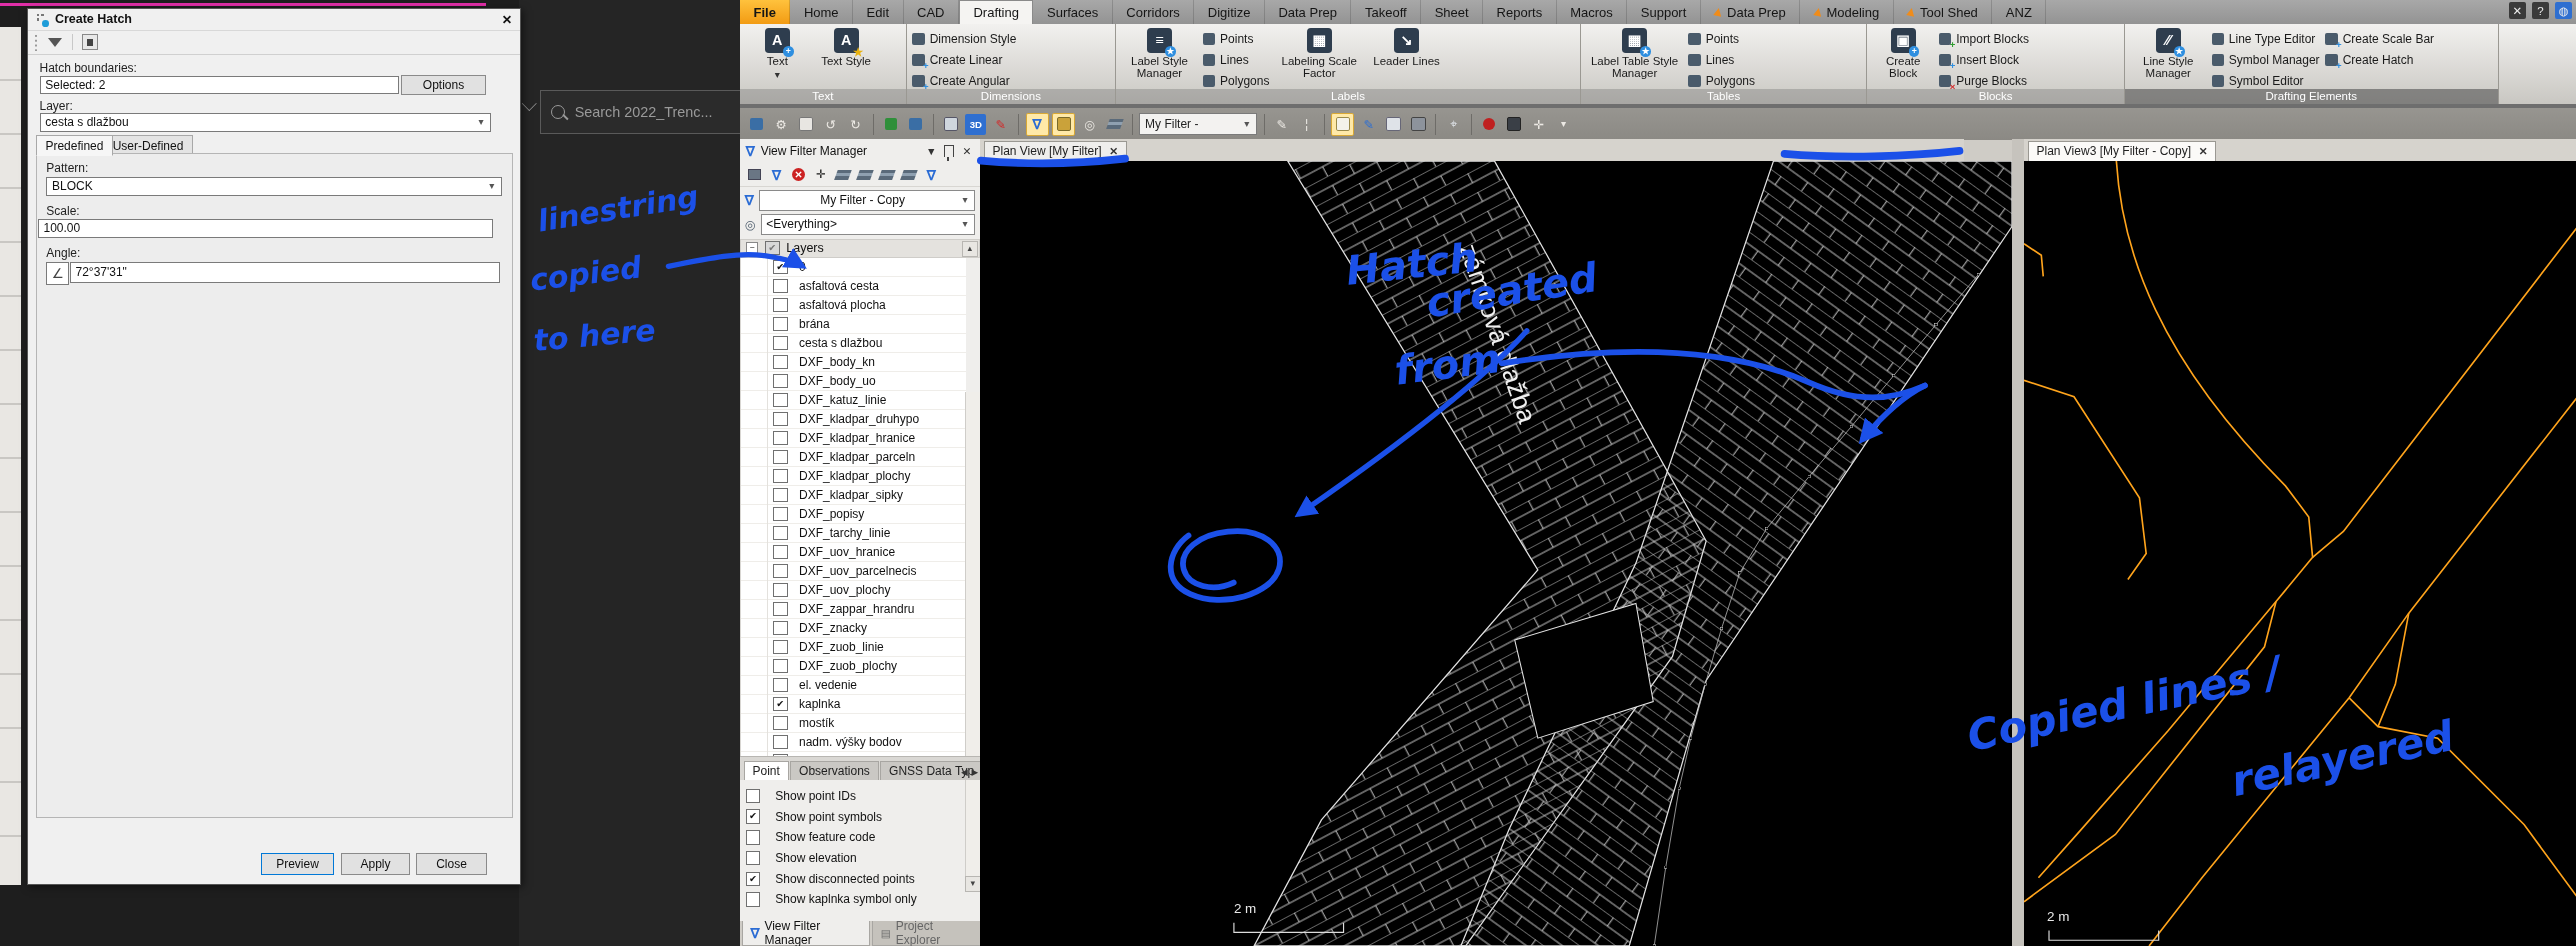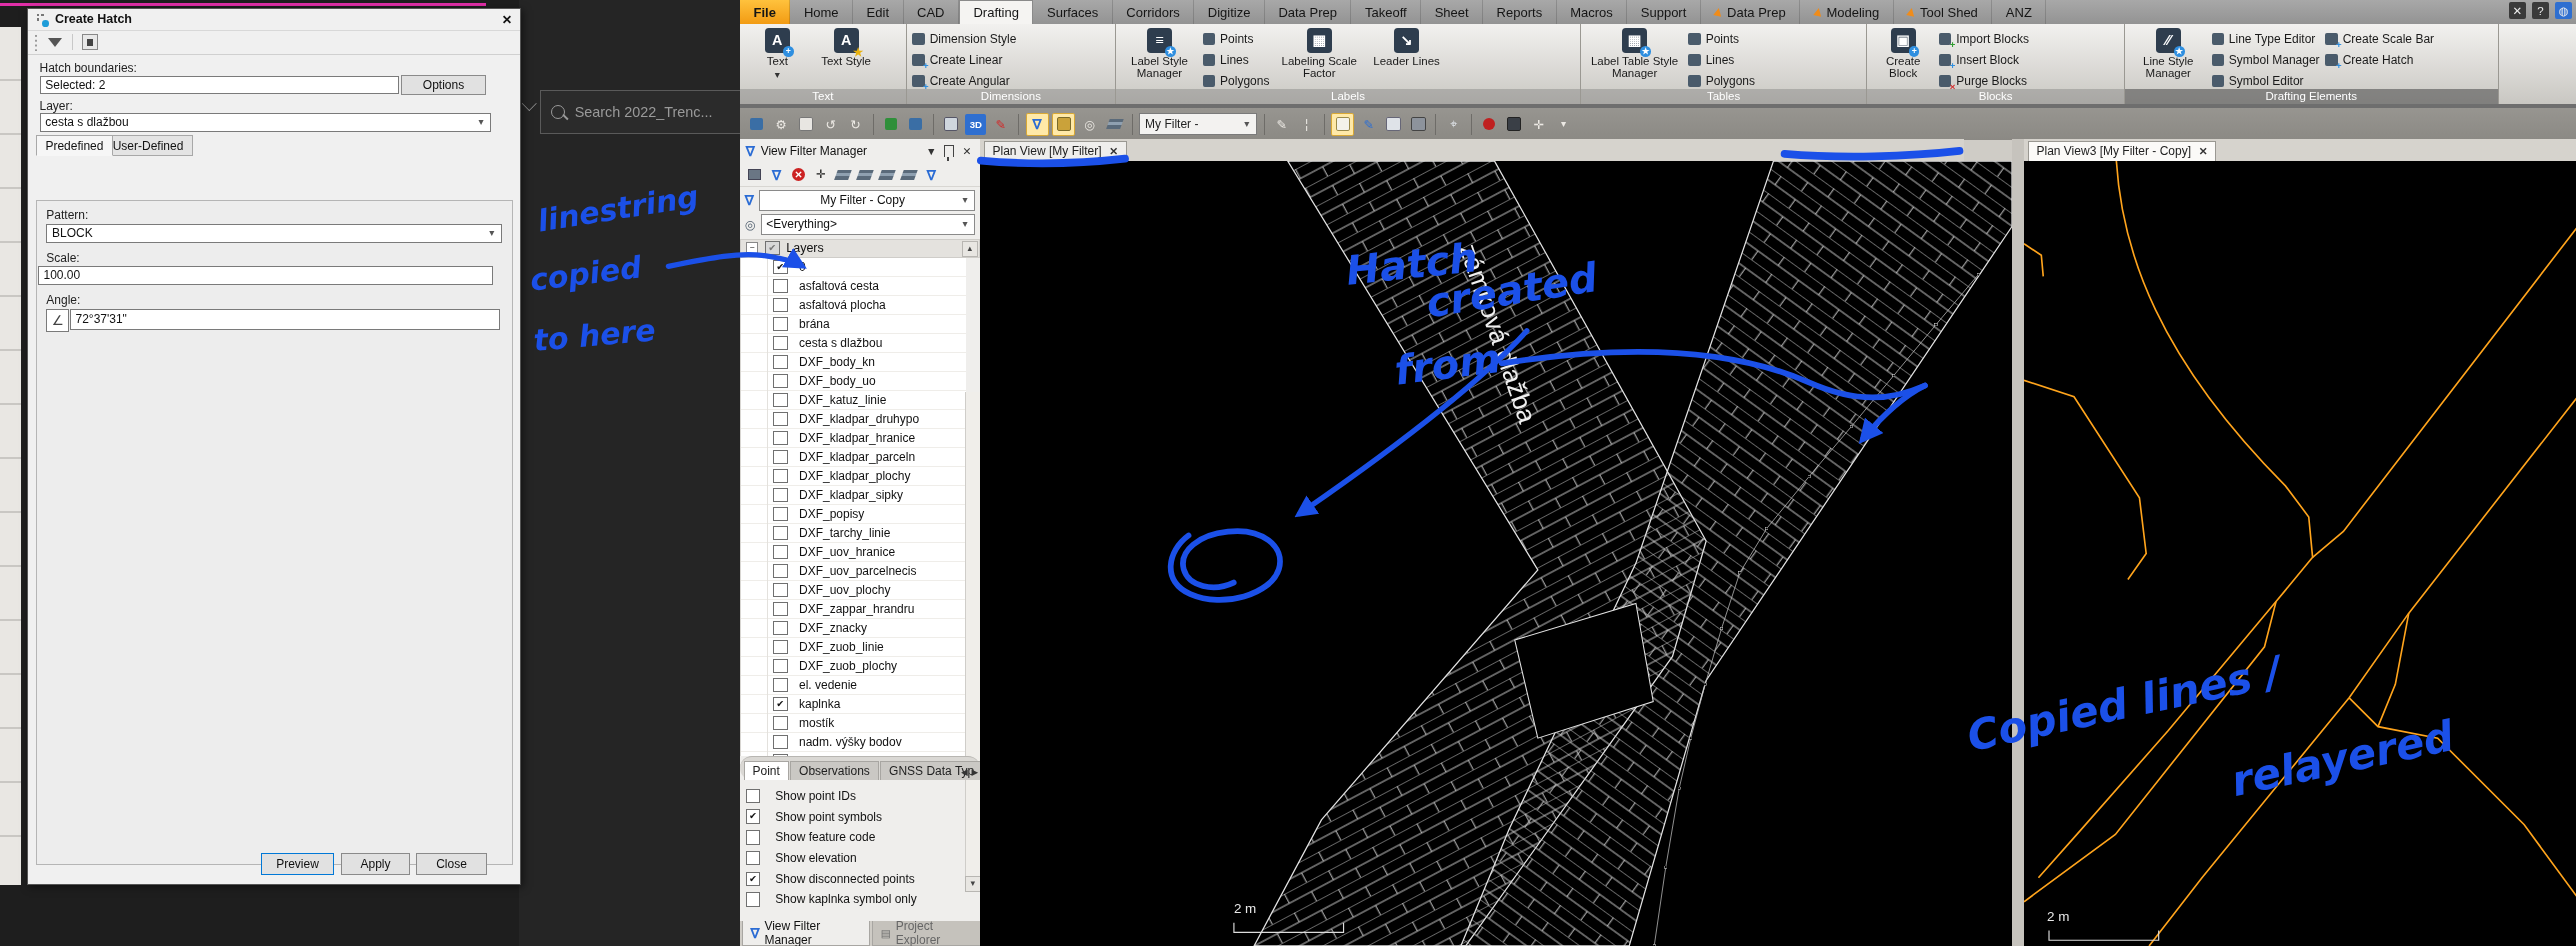--- a/index.html
+++ b/index.html
@@ -70,21 +70,21 @@
   .expander{width:10.6px;height:10.6px;border:1px solid #888;background:#fff;font-size:8.7px;line-height:8.7px;text-align:center;color:#333;}
   .cbx{width:12.5px;height:12.5px;border:1px solid #707070;background:#fff;font-size:9.6px;line-height:11.5px;text-align:center;color:#111;flex:0 0 auto;}
   .cbx.gray{background:#d8d8d8;color:#777;}
   .sbar-btn{position:absolute;right:1px;width:14.4px;height:14.4px;background:#e8e6e2;border:1px solid #b8b6b2;font-size:7.7px;color:#444;text-align:center;line-height:13.5px;}
   .llist{position:relative;height:498px;overflow:hidden;background:#fff;border-left:1px solid #d8d6d2;margin-right:14.4px;}
   .llist::before{content:"";position:absolute;left:26px;top:0;bottom:0;width:1px;background:#e3e1dd;}
   .lrow{height:18px;display:flex;align-items:center;border-bottom:1px solid #efede9;}
   .lrow .cbx{margin-left:32px;}
   .lname{margin-left:11.5px;font-size:12px;color:#111;white-space:nowrap;}
   .vscroll{position:absolute;right:0;top:253px;width:14.4px;height:500px;background:#f0eeea;border-left:1px solid #cfcdc9;}
-  .dtabs{height:23px;display:flex;align-items:flex-end;gap:1.9px;padding-left:3.8px;background:#dad8d4;border-top:1px solid #b8b6b2;position:relative;border-radius:12px;}
+  .dtabs{height:23px;display:flex;align-items:flex-end;gap:1.9px;padding-left:3.8px;background:#dad8d4;border-top:1px solid #b8b6b2;position:relative;}
   .dtab{padding:1.9px 7.7px;font-size:12px;background:#cac8c4;border:1px solid #a8a6a2;border-bottom:none;color:#222;white-space:nowrap;}
   .dtab.active{background:#fff;font-weight:normal;}
   .dtab-arrows{position:absolute;right:1.9px;bottom:2.9px;font-size:8.7px;color:#333;display:flex;gap:3.8px;}
   .opts{padding:5.8px 0 0 5.8px;background:#efeeec;}
   .opt{display:flex;align-items:center;gap:15px;height:20.7px;font-size:12px;}
   .bottom-tabs{position:absolute;left:0;top:921px;width:240px;height:25px;background:#cfccc6;display:flex;align-items:stretch;gap:1.9px;padding-left:1.9px;}
   .btab{display:flex;align-items:center;gap:4.8px;padding:0 7.7px;font-size:12px;background:#efeeec;border:1px solid #a8a6a2;border-top:none;}
   .btab.inactive{background:#c5c2bc;color:#666;}
   
   .view{position:absolute;top:139px;height:807px;}
@@ -111,21 +111,21 @@
   .tri{width:0;height:0;border-left:7.7px solid transparent;border-right:7.7px solid transparent;border-top:9.6px solid #555;}
   .frame-ic{width:13.5px;height:13.5px;border:1px solid #888;background:#e8e8e8;display:flex;align-items:center;justify-content:center;}
   .frame-ic::after{content:"";width:6.7px;height:6.7px;background:#444;}
   .dlg-label{position:absolute;left:11.5px;font-size:12px;color:#222;}
   .field{position:absolute;background:#fff;border:1px solid #7a7a7a;font-size:12px;display:flex;align-items:center;padding:0 4.8px;}
   .combo-arrow{margin-left:auto;font-size:8.7px;color:#555;}
   .btn{position:absolute;height:20px;background:#e1e1e1;border:1px solid #8a8a8a;font-size:12px;display:flex;align-items:center;justify-content:center;}
   .btn.focus{border:1.9px solid #0078d7;}
   .dtab2{position:absolute;font-size:12px;padding:2.9px 8.7px;background:#e4e4e4;border:1px solid #a8a8a8;}
   .dtab2.active{background:#f6f6f6;border-bottom:1px solid #f6f6f6;z-index:2;}
-  .tabpage{position:absolute;left:7.7px;top:144px;width:475px;height:663px;background:#ededed;border:1px solid #b5b5b5;margin-top:47px;}
+  .tabpage{position:absolute;left:7.7px;top:144px;width:475px;height:663px;background:#ededed;border:1px solid #b5b5b5;}
   .angle-ic{position:absolute;left:9.6px;width:21px;height:21px;background:#fff;border:1px solid #7a7a7a;color:#444;
     display:flex;align-items:center;justify-content:center;font-size:13.5px;}
   
   .overlay{position:absolute;left:0;top:0;z-index:50;pointer-events:none;}
   .hand{position:absolute;z-index:51;color:#1b50e8;font-family:"DejaVu Sans",sans-serif;font-style:italic;font-weight:600;
         white-space:nowrap;transform-origin:left top;pointer-events:none;}
 </style>
 </head>
 <body>
 

